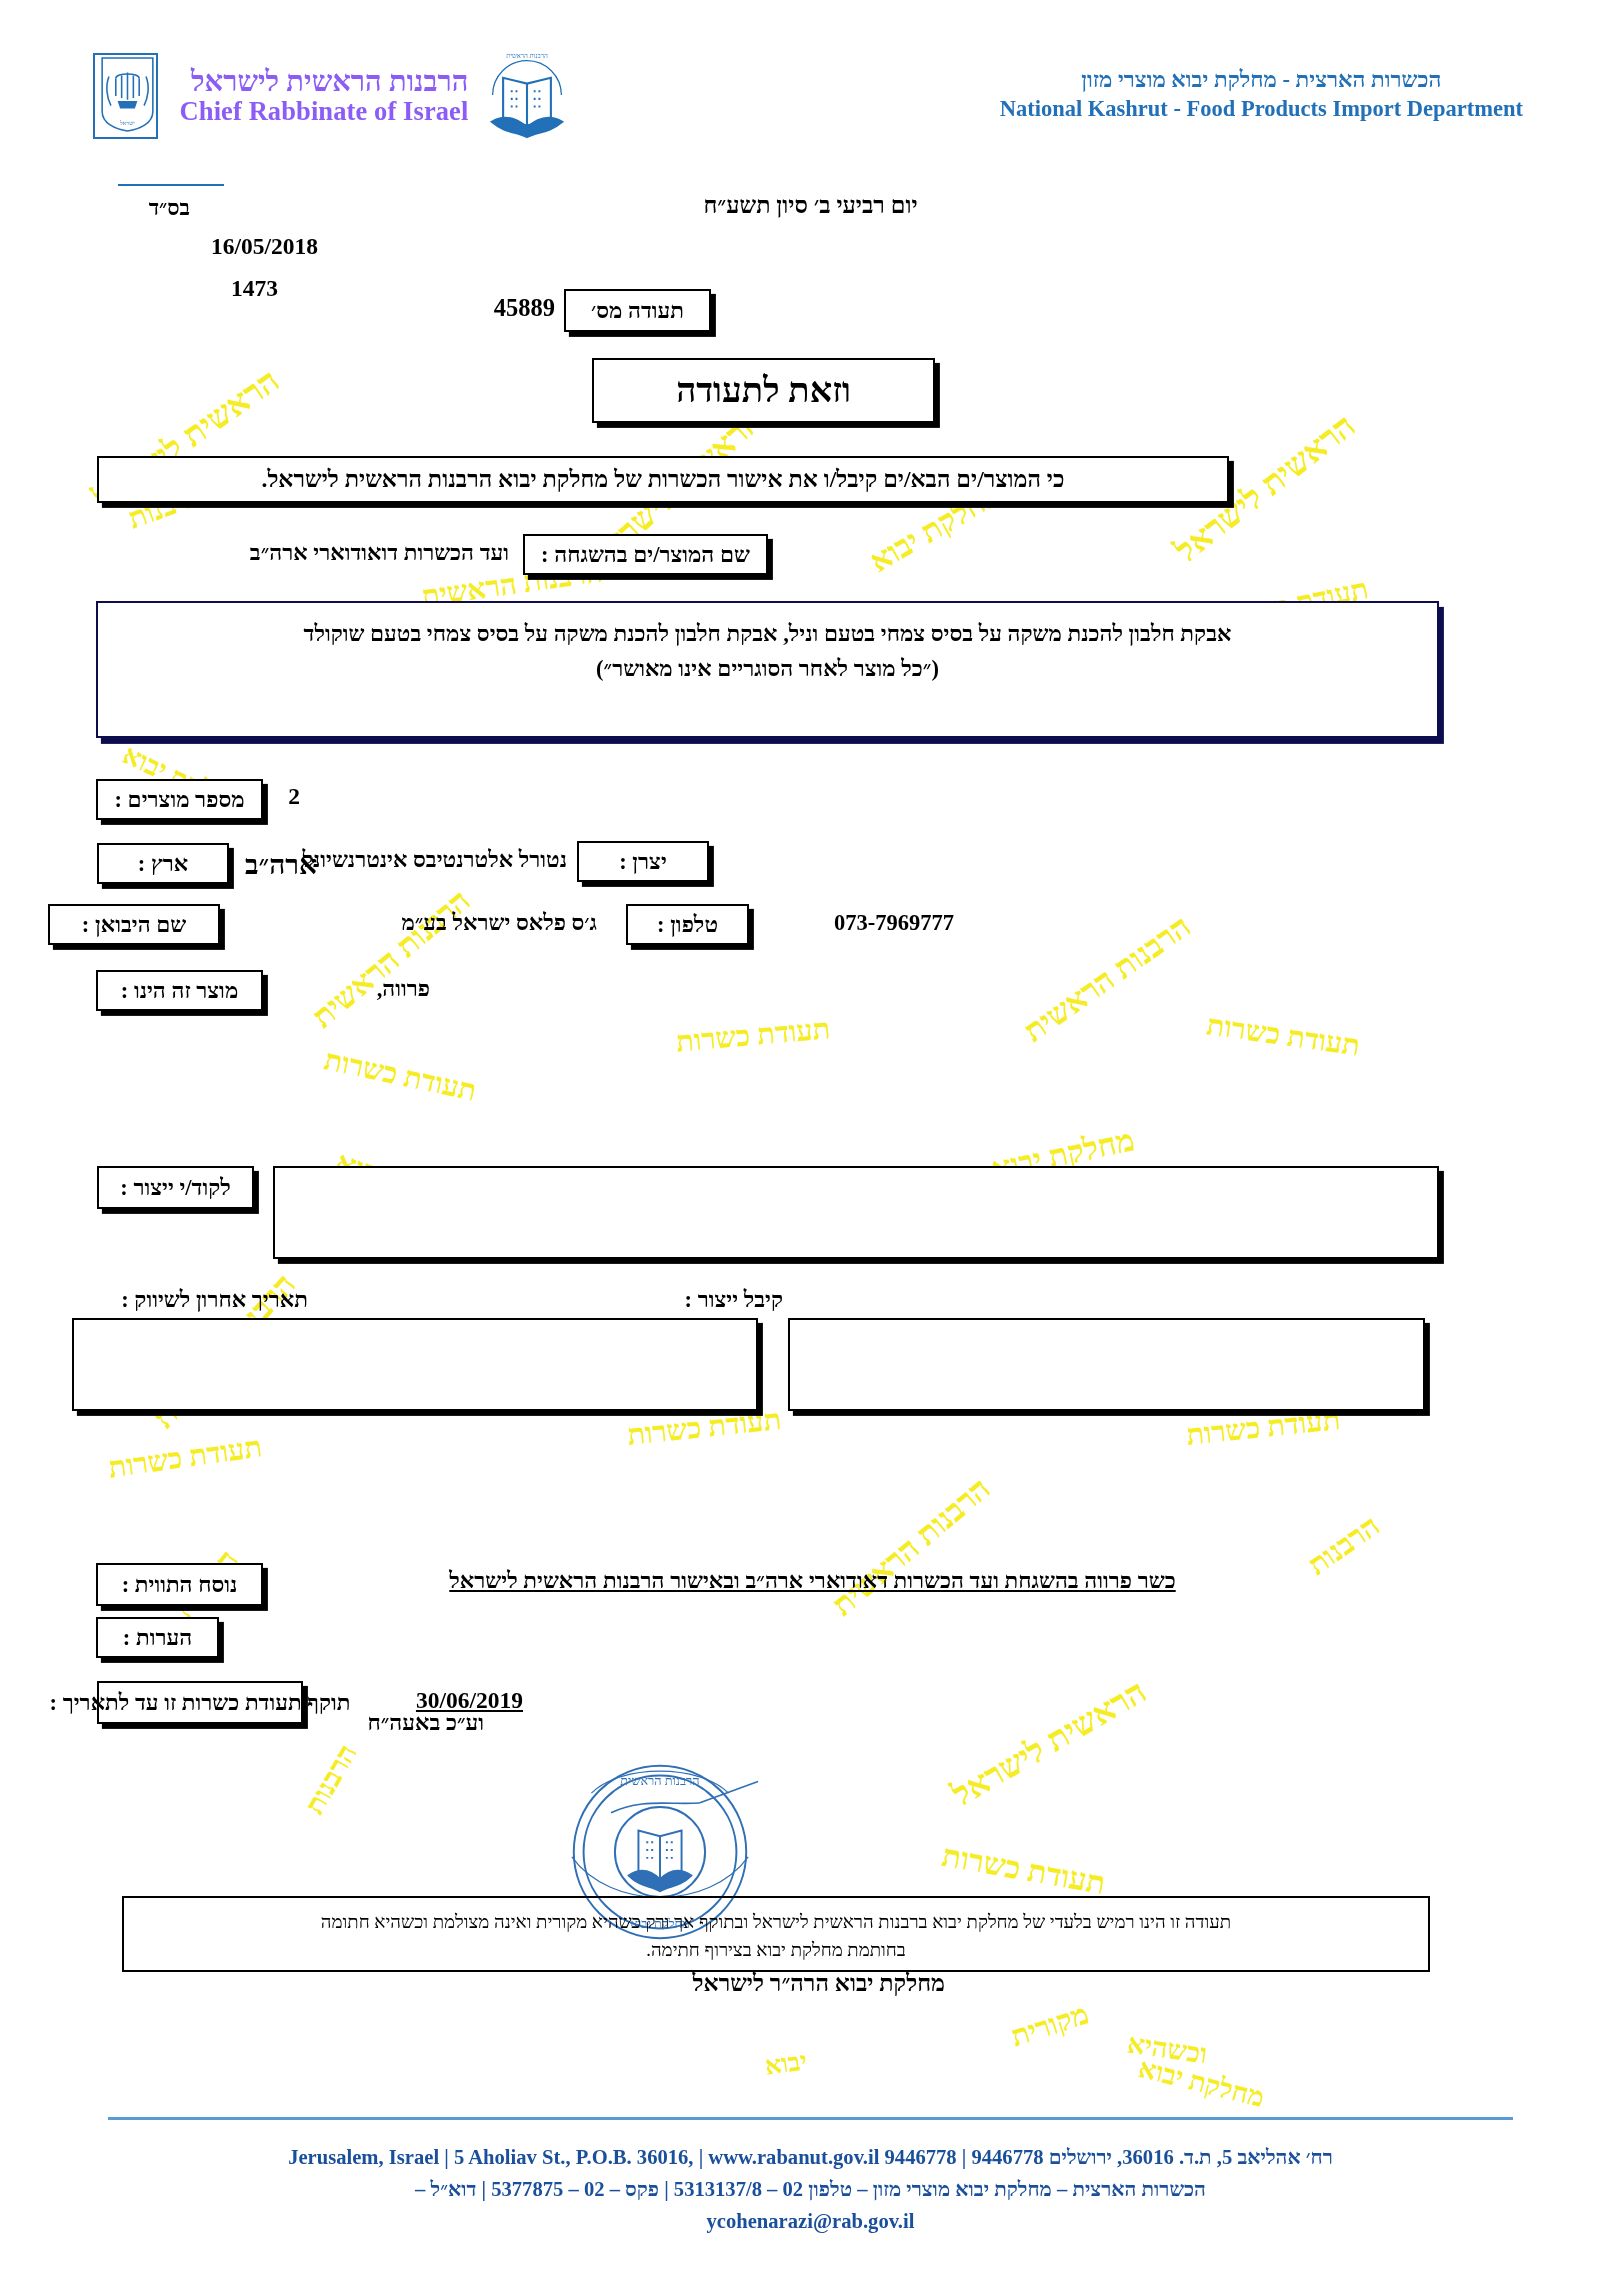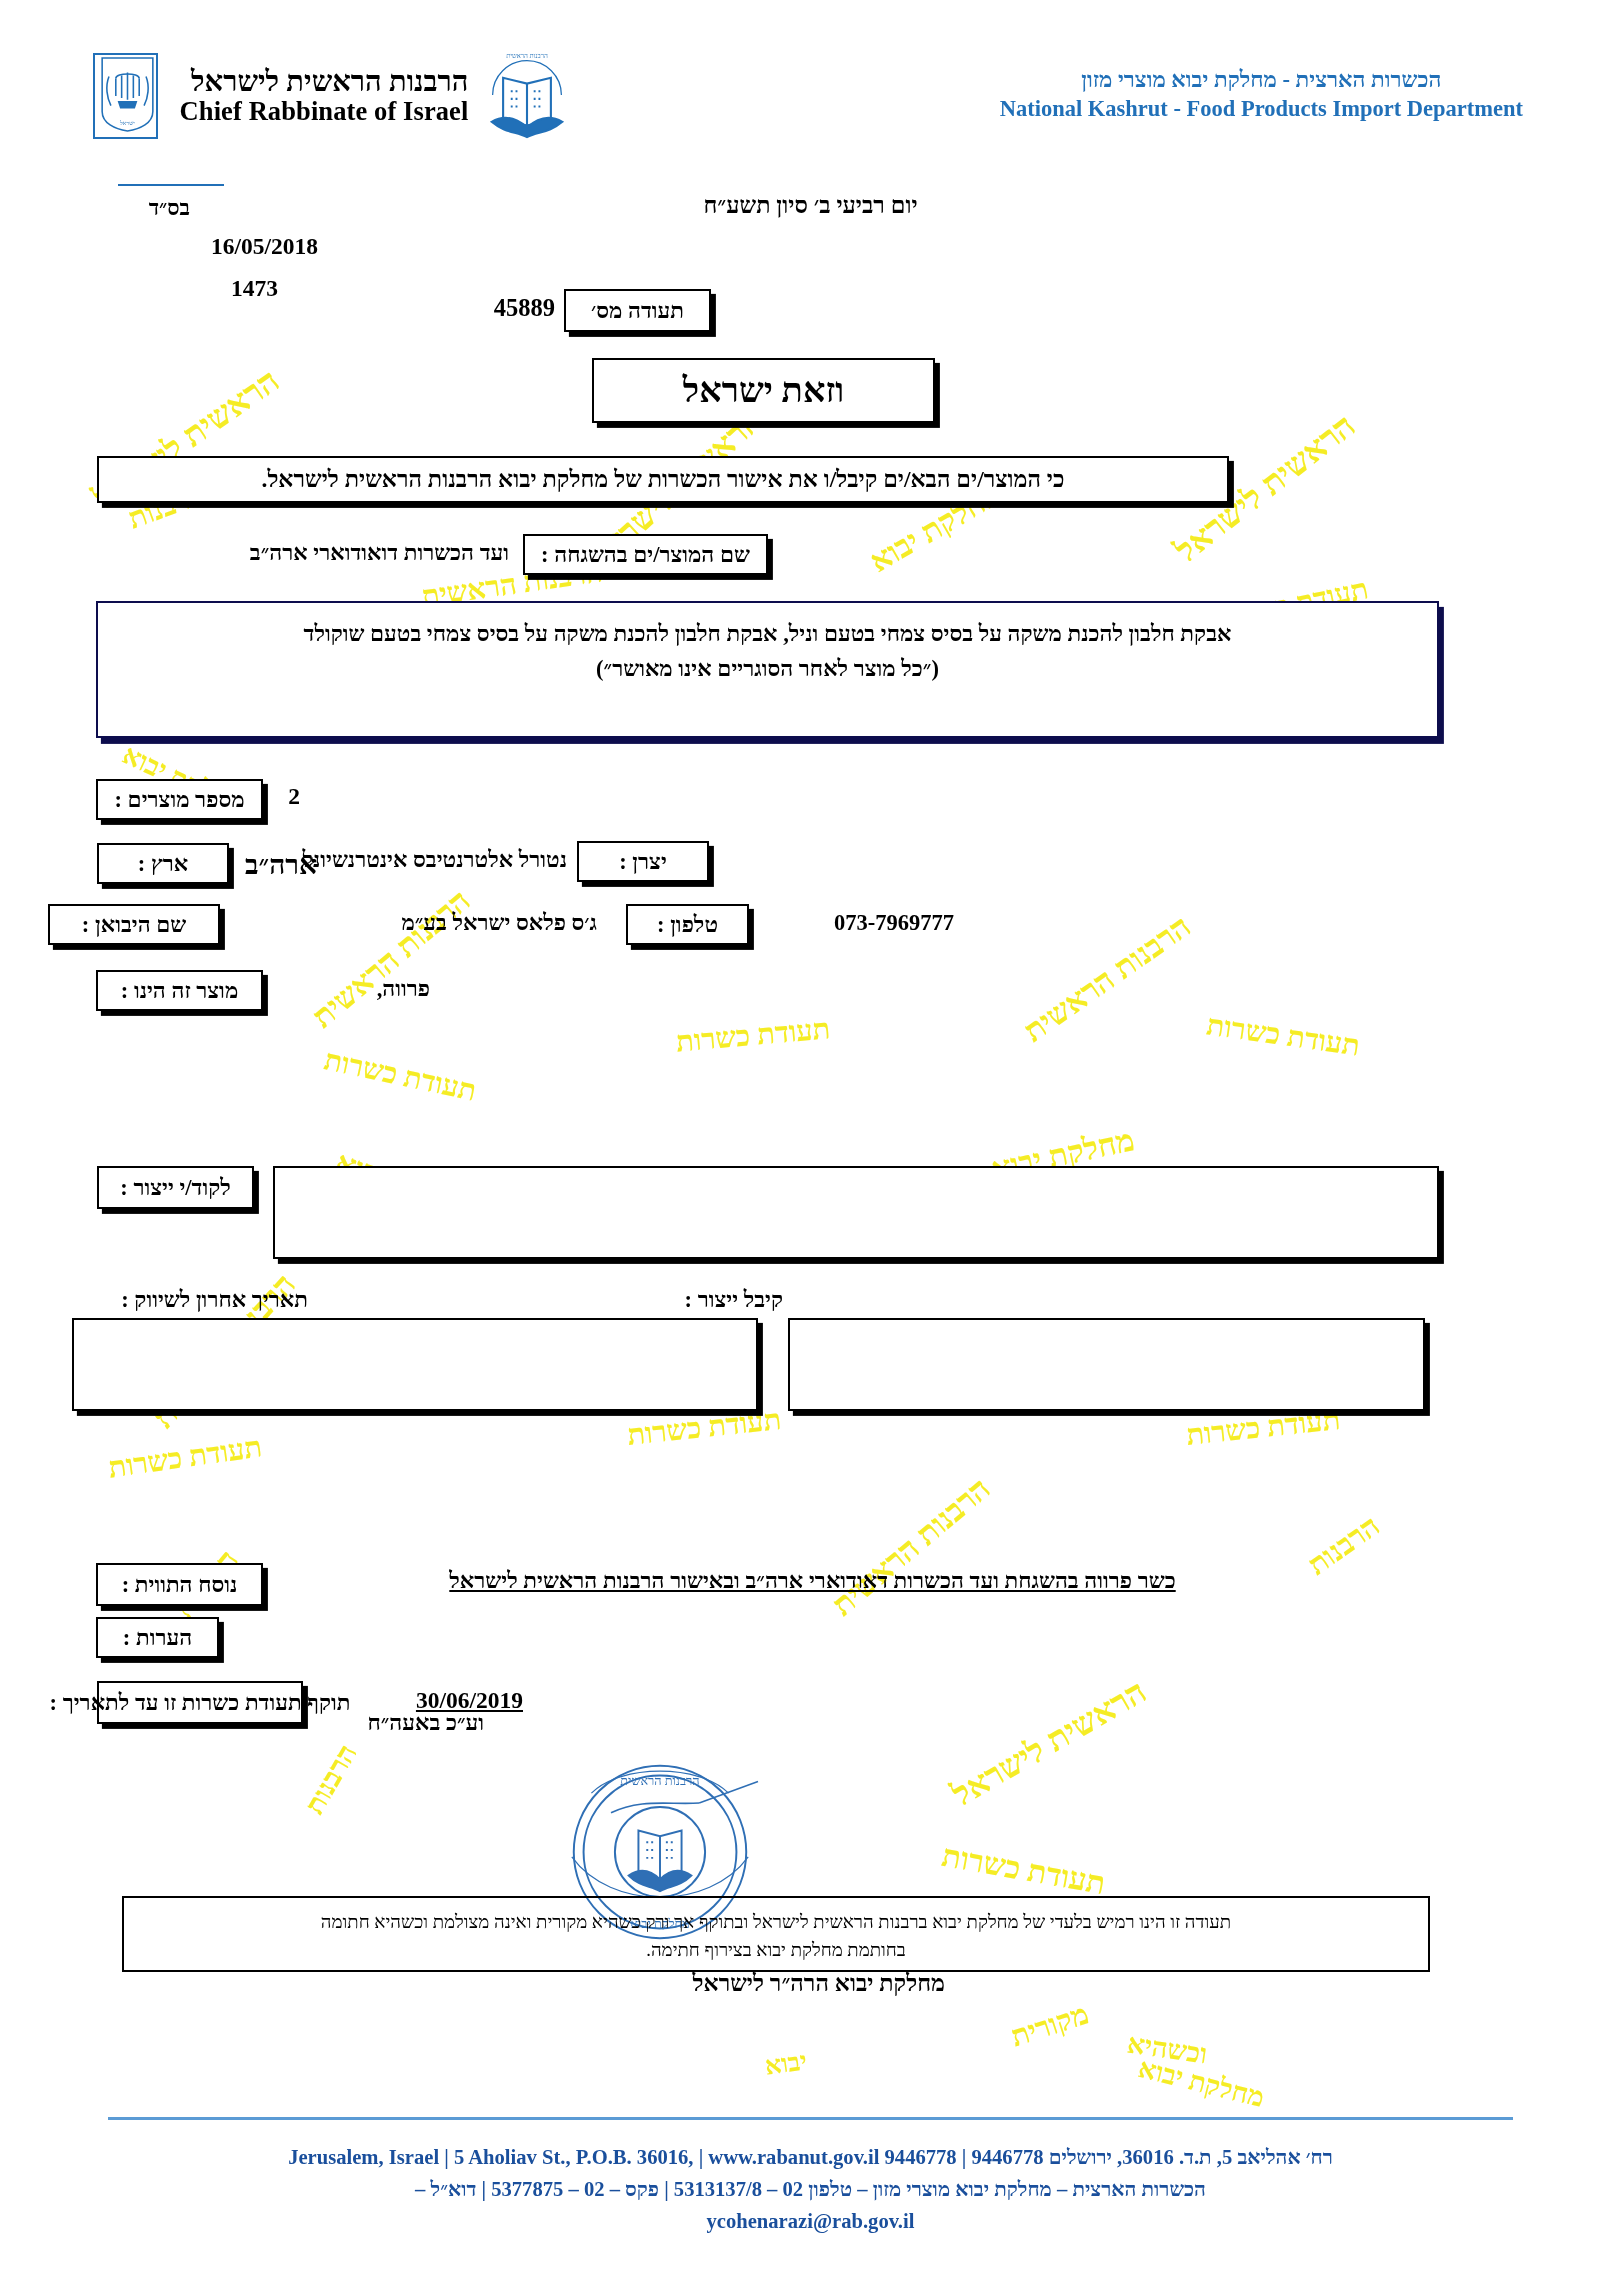--- a/index.html
+++ b/index.html
@@ -22,21 +22,21 @@
     font-family:"Liberation Serif", serif;
     font-weight:bold;
     white-space:nowrap;
     opacity:.95;
   }
 
   
   .header{position:absolute;top:51px;right:0;left:0;height:103px;z-index:3;}
   .logo-block{position:absolute;left:93px;top:0px;display:flex;align-items:center;gap:15.7px;}
   .rab-emblem{width:86px;height:90px;position:relative;}
-  .rab-text{color:#000000;line-height:1.12;}
+  .rab-text{color:#8b5cf6;line-height:1.12;}
   .rab-text .heb{font-size:29px;font-weight:bold;font-family:"Liberation Serif",serif;}
   .rab-text .eng{font-size:26.5px;font-weight:bold;font-family:"Liberation Serif",serif;letter-spacing:0.1px;}
   .state-emblem{width:61px;height:82px;border:2px solid #2170b8;position:relative;margin-right:5.9px;}
 
   .header-right{position:absolute;right:98px;top:13.7px;text-align:center;color:#2170b8;line-height:1.3;}
   .header-right .l1{font-size:22.5px;font-weight:bold;}
   .header-right .l2{font-size:22.5px;font-weight:bold;font-family:"Liberation Serif",serif;direction:ltr;}
 
   .hdr-rule{position:absolute;top:184px;height:2px;background:#2170b8;}
   .hdr-rule.r1{right:1397px;left:118px;}
@@ -245,21 +245,21 @@
   <div class="hebdate">יום רביעי ב׳ סיון תשע״ח</div>
   <div class="gdate">16/05/2018</div>
   <div class="seq">1473</div>
 
   <div class="sbox cert-box">
     <div class="lbl" style="height:100%">תעודה מס׳</div>
   </div>
   <div class="cert-no">45889</div>
 
   <div class="sbox title-box">
-    <div class="lbl" style="height:100%">וזאת ישראל</div>
+    <div class="lbl" style="height:100%">וזאת לתעודה</div>
   </div>
 
   <div class="sbox decl-box">
     <div class="lbl" style="height:100%">כי המוצר/ים הבא/ים קיבל/ו את אישור הכשרות של מחלקת יבוא הרבנות הראשית לישראל.</div>
   </div>
 
   <div class="sbox pname-box">
     <div class="lbl" style="height:100%">שם המוצר/ים בהשגחה :</div>
   </div>
   <div class="pname-val">ועד הכשרות דואודוארי ארה״ב</div>

